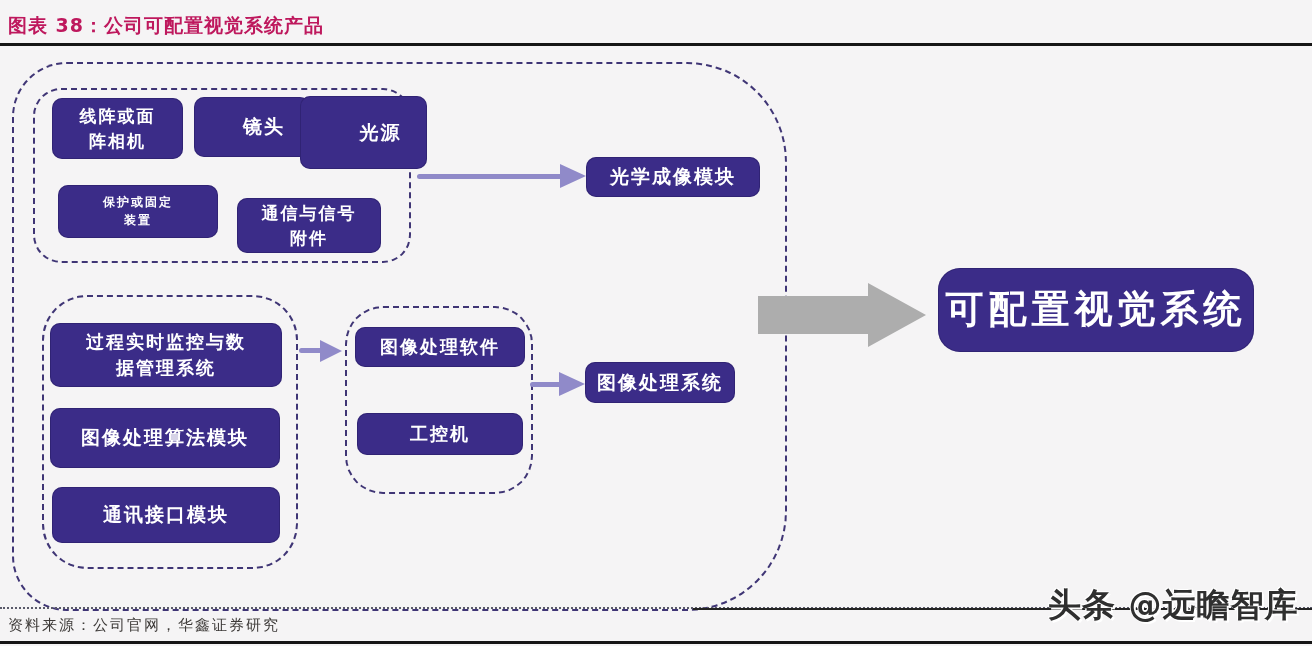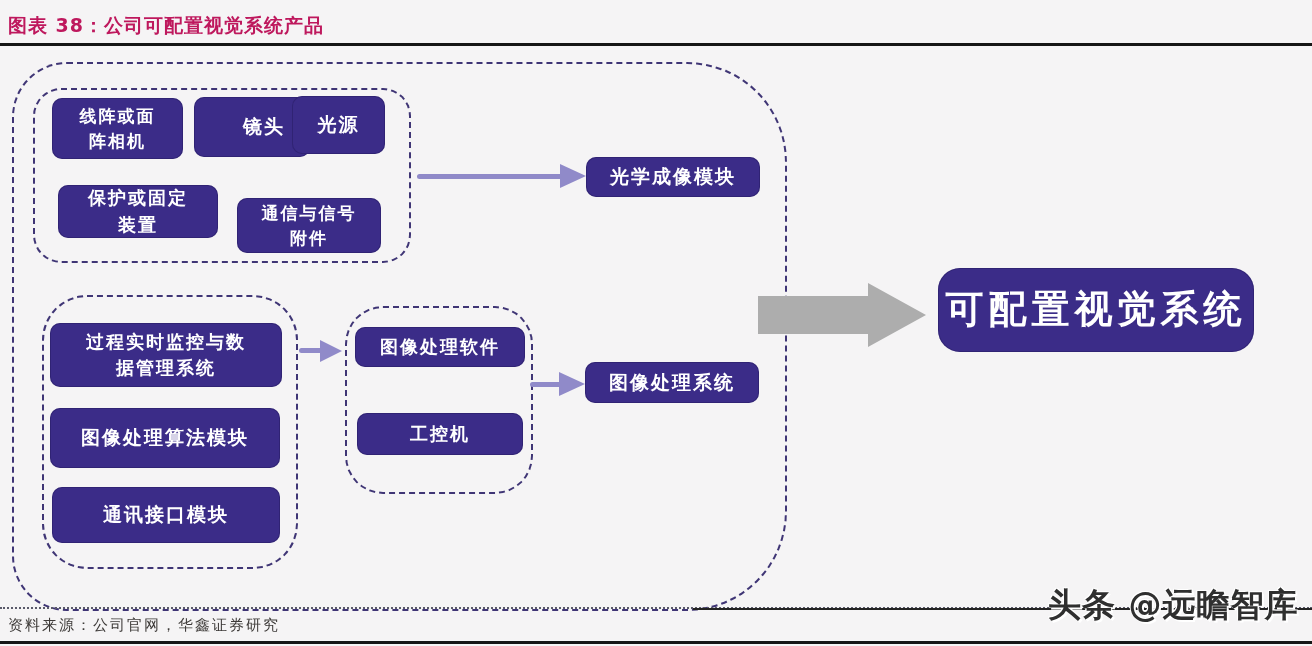--- a/index.html
+++ b/index.html
@@ -28,30 +28,30 @@
   .g-processing{left:345px;top:306px;width:184px;height:184px;border-radius:38px;}
   
   .pbox{
     background:#3b2c88;border-radius:10px;color:#ffffff;font-weight:700;
     display:flex;align-items:center;justify-content:center;text-align:center;
     white-space:pre-line;line-height:1.45;letter-spacing:2px;
     box-shadow:0 0 0 1px rgba(30,20,80,.35) inset;
   }
   .b-cam{left:52px;top:98px;width:131px;height:61px;font-size:17px;}
   .b-lens{left:194px;top:97px;width:92px;height:60px;font-size:19px;padding-left:24px;}
-  .b-light{left:292px;top:96px;width:93px;height:58px;font-size:19px;}
-  .b-protect{left:58px;top:185px;width:160px;height:53px;font-size:18px;text-align:center;}
+  .b-light{left:300px;top:96px;width:93px;height:73px;font-size:19px;padding-left:34px;}
+  .b-protect{left:58px;top:185px;width:160px;height:53px;font-size:12px;text-align:center;}
   .b-comm{left:237px;top:198px;width:144px;height:55px;font-size:17px;}
   .b-optmod{left:586px;top:157px;width:174px;height:40px;font-size:19px;}
   .b-monitor{left:50px;top:323px;width:232px;height:64px;font-size:18px;}
   .b-algo{left:50px;top:408px;width:230px;height:60px;font-size:19px;}
   .b-iface{left:52px;top:487px;width:228px;height:56px;font-size:19px;}
   .b-soft{left:355px;top:327px;width:170px;height:40px;font-size:18px;}
   .b-ipc{left:357px;top:413px;width:166px;height:42px;font-size:18px;}
-  .b-procmod{left:585px;top:362px;width:174px;height:41px;font-size:19px;}
+  .b-procmod{left:585px;top:362px;width:150px;height:41px;font-size:19px;}
   .b-result{
     left:938px;top:268px;width:316px;height:84px;font-size:38px;
     border-radius:22px;letter-spacing:5px;
   }
   
   .shaft{background:#908ac9;height:5px;border-radius:3px;}
   .a1-shaft{left:417px;top:174px;width:146px;}
   .a1-head{left:560px;top:164px;width:0;height:0;
     border-left:26px solid #908ac9;border-top:12px solid transparent;border-bottom:12px solid transparent;}
   .a2-shaft{left:299px;top:348px;width:24px;}

